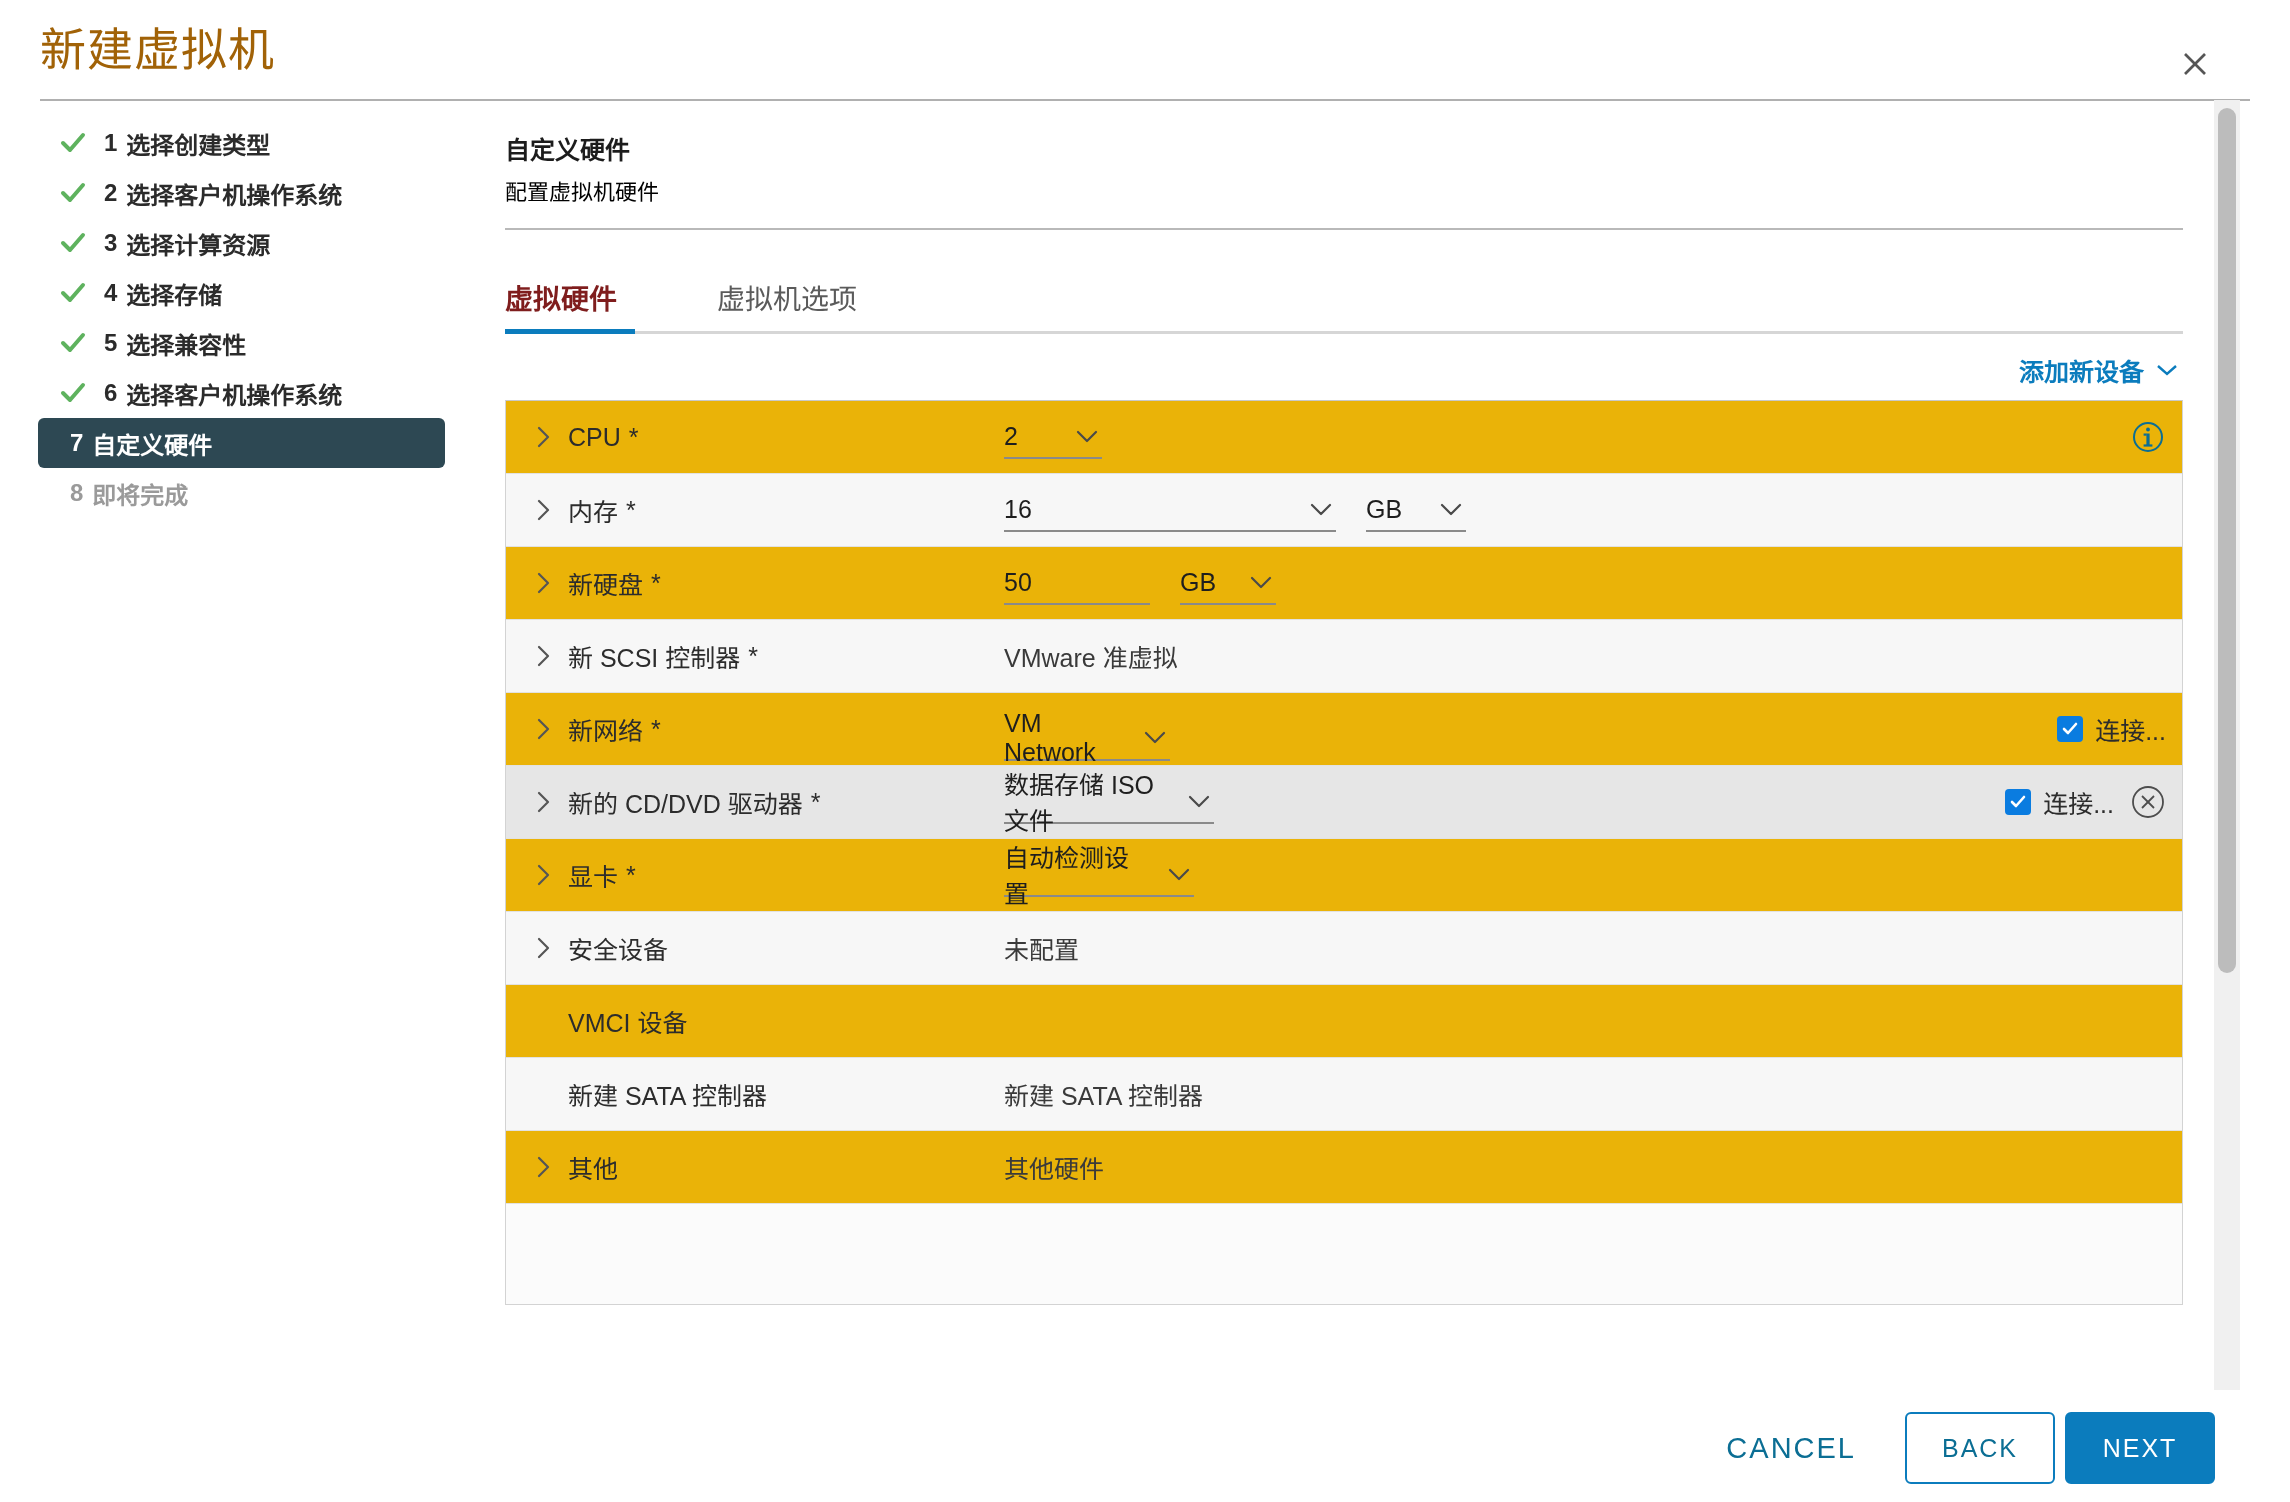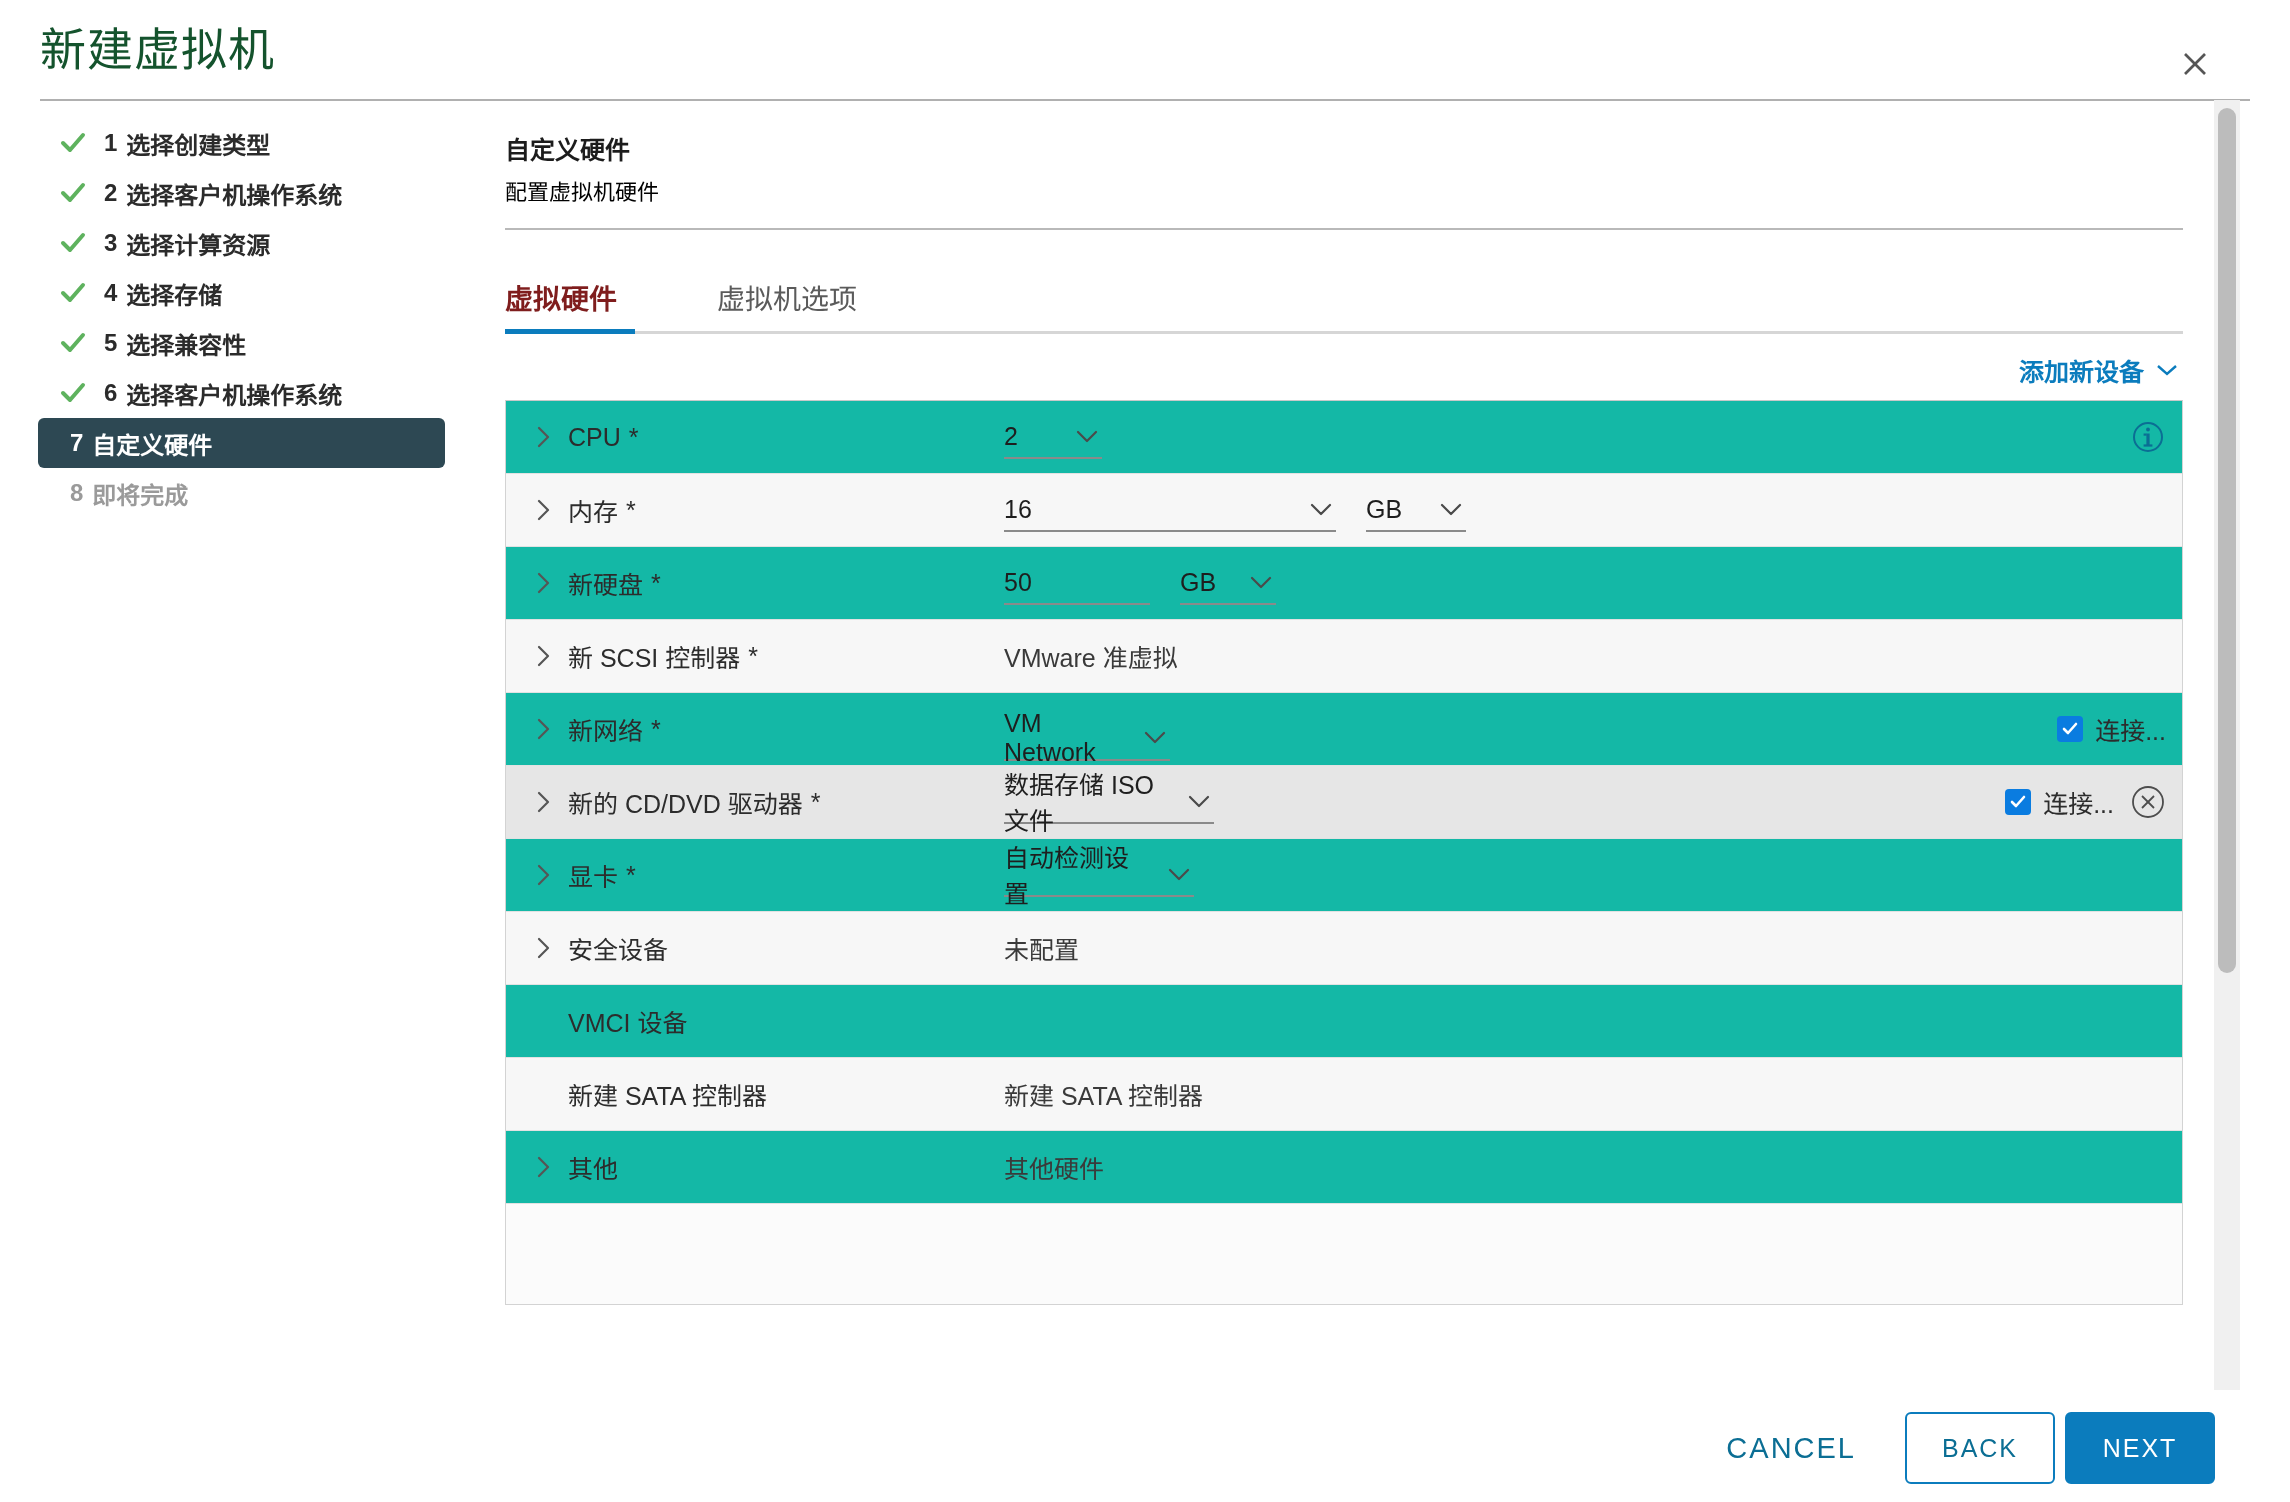--- a/index.html
+++ b/index.html
@@ -13,21 +13,21 @@
   }
 
   #wizard { position: relative; width: 2290px; height: 1502px; }
 
   
   .title-bar {
     position: absolute; left: 0; top: 0; width: 2290px; height: 100px;
   }
   .wizard-title {
     position: absolute; left: 40px; top: 20px;
-    font-size: 46px; font-weight: 400; color: #14532d;
+    font-size: 46px; font-weight: 400; color: #a16207;
     letter-spacing: 1px; line-height: 60px;
   }
   .close-btn {
     position: absolute; right: 75px; top: 44px;
     width: 40px; height: 40px;
     display: flex; align-items: center; justify-content: center;
     cursor: pointer; color: #565656;
   }
   .close-btn svg { display: block; }
   .title-divider {
@@ -118,21 +118,21 @@
   .hw-table {
     position: relative; width: 1678px;
     border: 1px solid #d3d3d3;
     border-top: 1px solid #c9c9c9;
     background: #fbfbfb;
   }
   .hw-row {
     position: relative; display: flex; align-items: center;
     min-height: 73px;
     border-bottom: 1px solid #e2e2e2;
-    background: #14b8a6;
+    background: #eab308;
   }
   .hw-row:last-child { border-bottom: none; }
   .hw-row.alt { background: #f7f7f7; }
   .hw-row.selected { background: #e6e6e6; }
   .hw-row.spacer { min-height: 100px; border-bottom: none; background: #fbfbfb; }
 
   .hw-label {
     width: 490px; flex: none;
     display: flex; align-items: center;
     padding-left: 22px;

